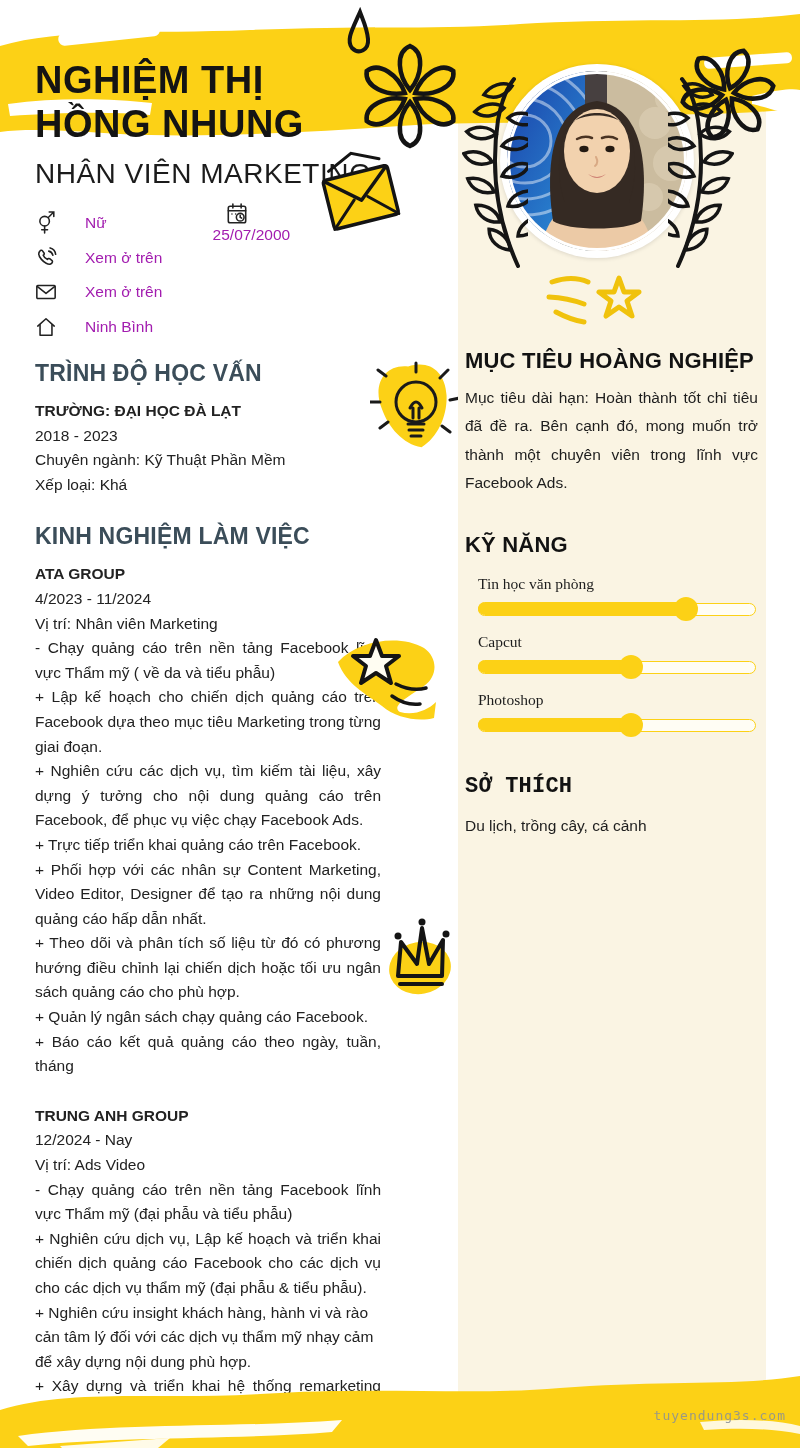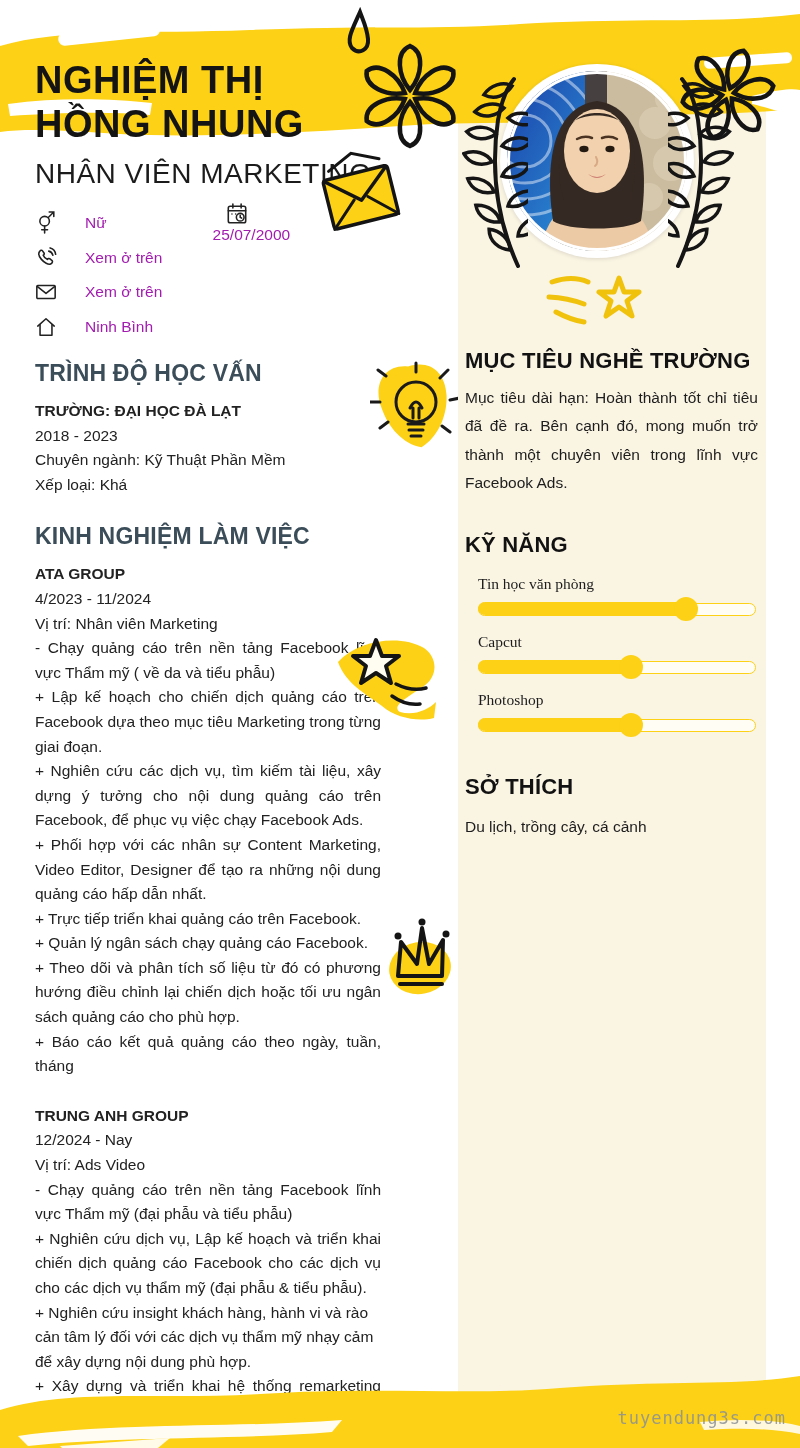--- a/index.html
+++ b/index.html
@@ -51,26 +51,26 @@
   .right-col{left:465px;top:348px;width:293px;z-index:2;}
   .r-heading{font-size:22px;font-weight:700;color:#121212;letter-spacing:.2px;}
   .objective p{margin-top:10px;font-size:15.5px;line-height:28.4px;text-align:justify;color:#1d1d1d;}
   .objective p + p{margin-top:0;}
   .skills-wrap{margin-top:34px;}
   .skill{margin:17px 0 0 13px;width:278px;}
   .skill-label{font-size:15.5px;color:#1d1d1d;margin-bottom:10px;font-family:Liberation Serif, serif;}
   .skill-bar{position:relative;height:13px;border:1.5px solid var(--accent-yellow);border-radius:8px;background:#fffdf4;}
   .bar-fill{position:absolute;left:-1.5px;top:-1.5px;height:13px;border:1.5px solid var(--accent-yellow);border-radius:8px;background:var(--accent-yellow);}
   .bar-knob{position:absolute;top:-7px;width:24px;height:24px;border-radius:50%;background:var(--accent-yellow);}
-  .hobby-heading{margin-top:42px;}
+  .hobby-heading{margin-top:42px;font-family:Liberation Mono, monospace;}
   .hobby-text{margin-top:18px;font-size:15.5px;color:#1d1d1d;}
 
   
   .watermark{right:14px;top:1408px;z-index:5;font-family:"DejaVu Sans Mono","Liberation Mono",monospace;
-    font-size:17px;letter-spacing:1px;color:var(--watermark-gray);opacity:.85;}
+    font-size:13px;letter-spacing:1px;color:var(--watermark-gray);opacity:.85;}
 </style>
 </head>
 <body>
 
 <div class="page">
 
   <div class="abs cream-panel"></div>
 
   <svg class="abs header-band" viewBox="0 0 800 215">
     <path fill="var(--accent-yellow)" d="M0,46 C60,28 150,34 250,30 C360,25 430,30 520,24 C630,17 720,24 800,14 L800,108 C740,116 690,112 640,118 C560,126 480,120 400,126 C300,133 200,138 120,134 C70,131 30,128 0,132 Z"></path>
@@ -319,41 +319,41 @@
 
     <h2 class="sec-heading exp-gap">KINH NGHIỆM LÀM VIỆC</h2>
 
     <div class="job">
       <p class="bold-line">ATA GROUP</p>
       <p>4/2023 - 11/2024</p>
       <p>Vị trí: Nhân viên Marketing</p>
       <p class="jus">- Chạy quảng cáo trên nền tảng Facebook lĩnh vực Thẩm mỹ ( về da và tiểu phẫu)</p>
       <p class="jus">+ Lập kế hoạch cho chiến dịch quảng cáo trên Facebook dựa theo mục tiêu Marketing trong từng giai đoạn.</p>
       <p class="jus">+ Nghiên cứu các dịch vụ, tìm kiếm tài liệu, xây dựng ý tưởng cho nội dung quảng cáo trên Facebook, để phục vụ việc chạy Facebook Ads.</p>
+      <p class="jus">+ Trực tiếp triển khai quảng cáo trên Facebook.</p>
       <p class="jus">+ Phối hợp với các nhân sự Content Marketing, Video Editor, Designer để tạo ra những nội dung quảng cáo hấp dẫn nhất.</p>
-      <p class="jus">+ Trực tiếp triển khai quảng cáo trên Facebook.</p>
+      <p class="jus">+ Theo dõi và phân tích số liệu từ đó có phương hướng điều chỉnh lại chiến dịch hoặc tối ưu ngân sách quảng cáo cho phù hợp.</p>
       <p class="jus">+ Quản lý ngân sách chạy quảng cáo Facebook.</p>
-      <p class="jus">+ Theo dõi và phân tích số liệu từ đó có phương hướng điều chỉnh lại chiến dịch hoặc tối ưu ngân sách quảng cáo cho phù hợp.</p>
       <p class="jus">+ Báo cáo kết quả quảng cáo theo ngày, tuần, tháng</p>
     </div>
 
     <div class="job">
       <p class="bold-line">TRUNG ANH GROUP</p>
       <p>12/2024 - Nay</p>
       <p>Vị trí: Ads Video</p>
       <p class="jus">- Chạy quảng cáo trên nền tảng Facebook lĩnh vực Thẩm mỹ (đại phẫu và tiểu phẫu)</p>
       <p class="jus">+ Nghiên cứu dịch vụ, Lập kế hoạch và triển khai chiến dịch quảng cáo Facebook cho các dịch vụ cho các dịch vụ thẩm mỹ (đại phẫu &amp; tiểu phẫu).</p>
       <p>+ Nghiên cứu insight khách hàng, hành vi và rào cản tâm lý đối với các dịch vụ thẩm mỹ nhạy cảm để xây dựng nội dung phù hợp.</p>
       <p class="jus">+ Xây dựng và triển khai hệ thống remarketing (tệp tương tác, inbox, video view) để gia tăng tỷ lệ chuyển đổi.</p>
 
     </div>
   </div>
 
   <div class="abs right-col">
-    <h2 class="r-heading">MỤC TIÊU NGHỀ TRƯỜNG</h2>
+    <h2 class="r-heading">MỤC TIÊU HOÀNG NGHIỆP</h2>
     <div class="objective">
       <p>Mục tiêu dài hạn: Hoàn thành tốt chỉ tiêu đã đề ra. Bên cạnh đó, mong muốn trở thành một chuyên viên trong lĩnh vực Facebook Ads.</p>
     </div>
 
     <div class="skills-wrap">
       <h2 class="r-heading">KỸ NĂNG</h2>
 
       <div class="skill">
         <div class="skill-label">Tin học văn phòng</div>
         <div class="skill-bar">

